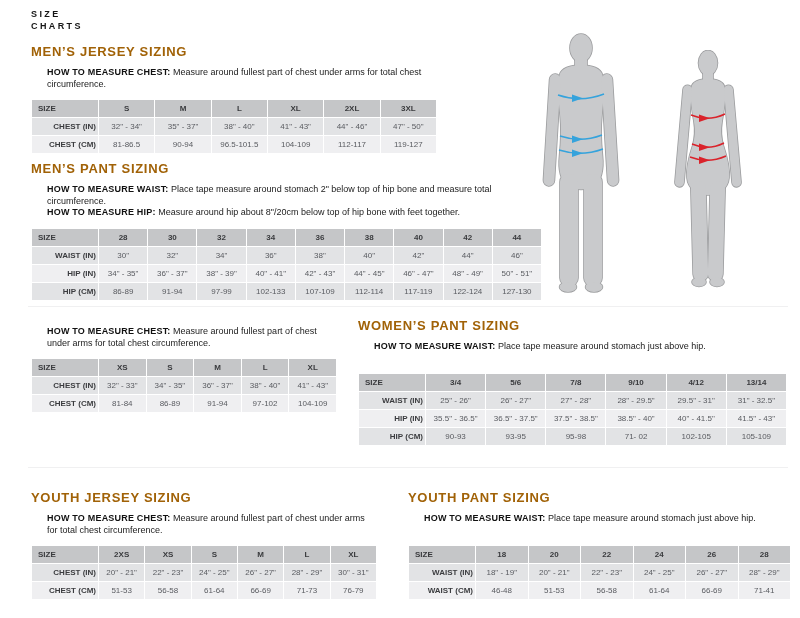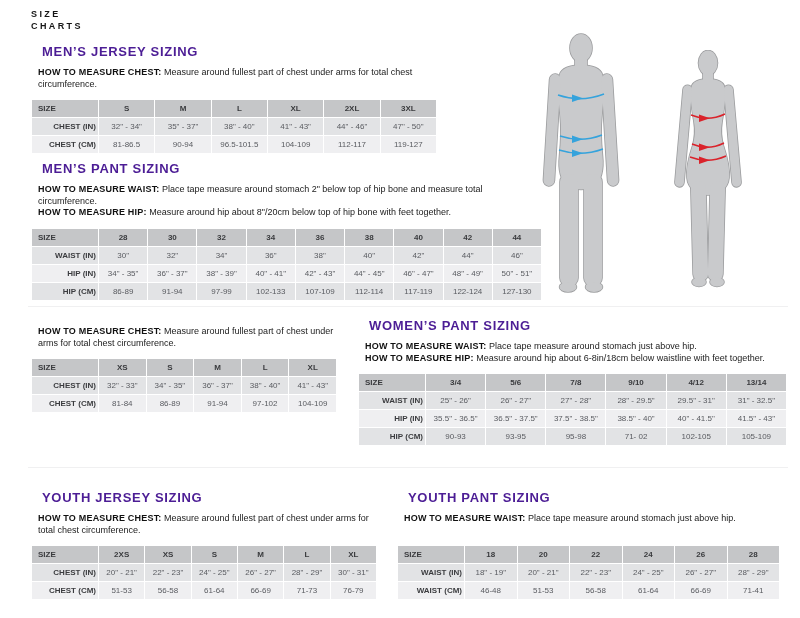--- a/index.html
+++ b/index.html
@@ -11,24 +11,24 @@
   .kicker{
     position:absolute;left:31px;top:9px;
     font-size:9px;font-weight:800;letter-spacing:2.4px;line-height:11.5px;color:#151515;
     white-space:pre-line;
   }
   .divider{
     position:absolute;left:28px;width:760px;height:1px;background:#f0f0f1;
   }
   .chart-section{position:absolute;}
   .section-title{
-    margin:0 0 8px 11px;
-    font-size:13px;font-weight:800;letter-spacing:0.7px;color:#4c1d95;
-  }
-  .notes{margin:0 0 9px 7px;}
+    margin:0 0 8px 0;
+    font-size:13px;font-weight:800;letter-spacing:0.7px;color:#a16207;
+  }
+  .notes{margin:0 0 9px 16px;}
   .aligned-notes{min-height:23px;}
   .note{margin:0;font-size:9px;line-height:11.5px;color:#222;}
   .note b{font-weight:800;letter-spacing:0.2px;color:#111;}
   table.size-table{
     width:100%;border-collapse:separate;border-spacing:1px;table-layout:fixed;
   }
   .size-table th,.size-table td{
     height:17px;padding:0 2px;font-size:8px;text-align:center;vertical-align:middle;
     overflow:hidden;white-space:nowrap;
   }
@@ -252,21 +252,20 @@
           <td>104-109</td>
         </tr>
       </tbody>
     </table>
 </section>
 
 <section class="chart-section" style="left:358px;top:318px;width:429px">
   <h2 class="section-title">WOMEN’S PANT SIZING</h2>
   <div class="notes aligned-notes">
     <p class="note"><b>HOW TO MEASURE WAIST:</b> <span>Place tape measure around stomach just above hip.</span></p>
-    <p class="note"><b>HOW TO MEASURE HIP:</b> <span>Measure around hip about 6-8in/18cm below waistline with feet together.</span></p>
   </div>
   <table class="size-table">
       <thead>
         <tr>
           <th class="label-col">SIZE</th>
           <th>3/4</th>
           <th>5/6</th>
           <th>7/8</th>
           <th>9/10</th>
           <th>4/12</th>
@@ -338,21 +337,21 @@
           <td>56-58</td>
           <td>61-64</td>
           <td>66-69</td>
           <td>71-73</td>
           <td>76-79</td>
         </tr>
       </tbody>
     </table>
 </section>
 
-<section class="chart-section" style="left:397px;top:490px;width:383px">
+<section class="chart-section" style="left:408px;top:490px;width:383px">
   <h2 class="section-title">YOUTH PANT SIZING</h2>
   <div class="notes aligned-notes">
     <p class="note"><b>HOW TO MEASURE WAIST:</b> <span>Place tape measure around stomach just above hip.</span></p>
   </div>
   <table class="size-table">
       <thead>
         <tr>
           <th class="label-col">SIZE</th>
           <th>18</th>
           <th>20</th>

